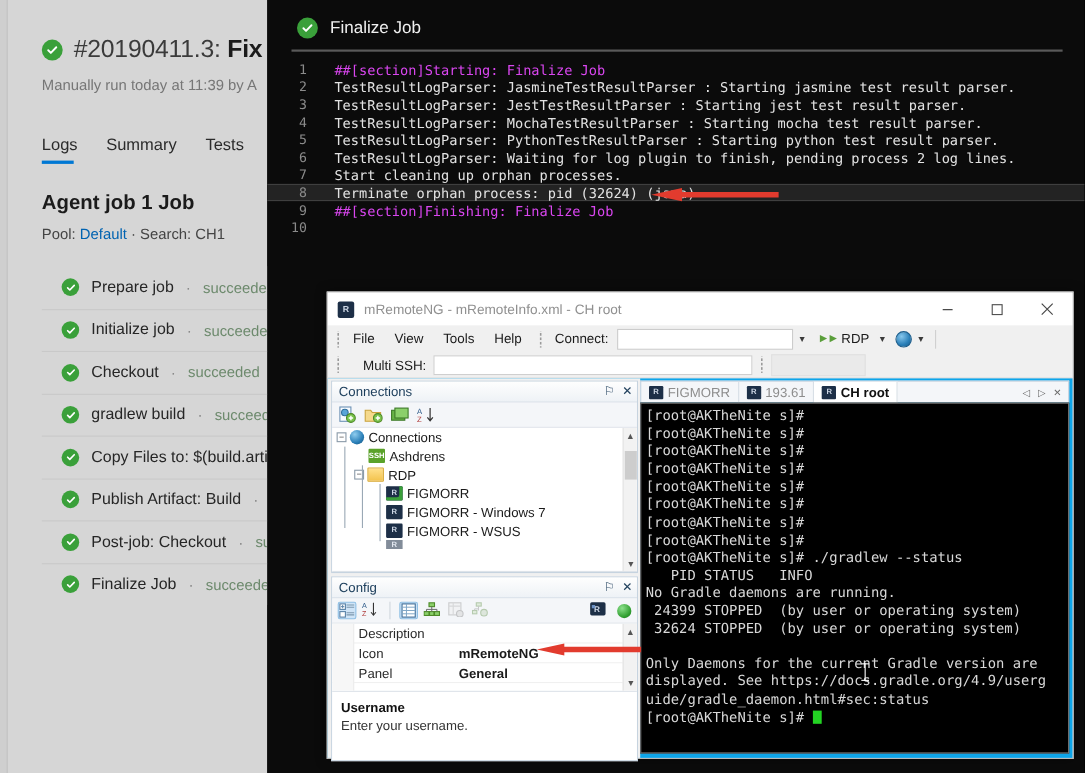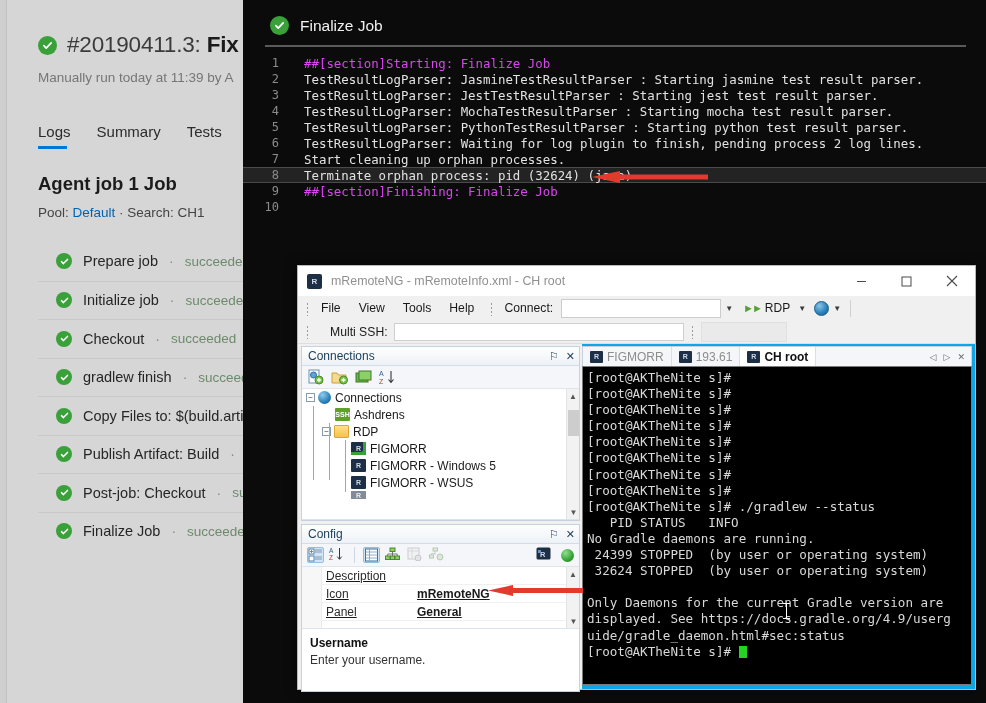--- a/index.html
+++ b/index.html
@@ -197,21 +197,21 @@
     height: 23px; display: flex; align-items: center; gap: 5px; padding: 0 5px;
     background: #f4f6f9; border-bottom: 1px solid #e0e5ea;
   }
   .cfg-sep { width: 1px; height: 16px; background: #cfd6dd; margin: 0 3px; }
   .tbi.sel { background: #cfe4f7; border: 1px solid #8fbfe4; border-radius: 2px; }
   .status-dot {
     width: 13px; height: 13px; border-radius: 50%;
     background: radial-gradient(circle at 35% 30%, #8ce08c 0%, #2f9e2f 65%, #1d6b1d 100%);
   }
 
-  .cfg-grid { background: #ffffff; height: 62px; position: relative; overflow: hidden; border-bottom: 1px solid #dde3e9; text-decoration: underline; }
+  .cfg-grid { background: #ffffff; height: 62px; position: relative; overflow: hidden; border-bottom: 1px solid #dde3e9; }
   .cfg-row { display: flex; height: 18px; align-items: center; font-size: 12px; border-bottom: 1px solid #f0f0f0; }
   .cfg-key { width: 115px; padding-left: 24px; color: #2a2a2a; white-space: nowrap; }
   .cfg-val { font-weight: 700; color: #1a1a1a; white-space: nowrap; }
   .cfg-left-col { position: absolute; left: 0; top: 0; width: 20px; height: 100%; background: #f7f7f7; border-right: 1px solid #ececec; }
 
   .cfg-desc { background: #ffffff; height: 62px; padding: 7px 8px; }
   .cfg-desc .h { font-size: 12px; font-weight: 700; color: #111; }
   .cfg-desc .p { font-size: 12px; color: #333; margin-top: 3px; }
 
   
@@ -307,21 +307,21 @@
         <span class="lbl">Checkout</span>
         <span class="dot">·</span>
         <span class="st">succeeded</span>
       </div>
       <div class="ado-step">
         <span class="check-circle sm">
             <svg width="9" height="9" viewBox="0 0 12 12">
               <path d="M2 6.2 L4.6 8.8 L10 3.2" stroke="#ffffff" stroke-width="2" fill="none" stroke-linecap="round" stroke-linejoin="round"></path>
             </svg>
           </span>
-        <span class="lbl">gradlew finish</span>
+        <span class="lbl">gradlew build</span>
         <span class="dot">·</span>
         <span class="st">succeeded</span>
       </div>
       <div class="ado-step">
         <span class="check-circle sm">
             <svg width="9" height="9" viewBox="0 0 12 12">
               <path d="M2 6.2 L4.6 8.8 L10 3.2" stroke="#ffffff" stroke-width="2" fill="none" stroke-linecap="round" stroke-linejoin="round"></path>
             </svg>
           </span>
         <span class="lbl">Copy Files to: $(build.artifacts)</span>
@@ -535,21 +535,21 @@
             <span class="texp">−</span>
             <span class="ticon folder"></span>
             <span>RDP</span>
           </div>
           <div class="tnode" style="padding-left:49px">
             <span class="ticon rdp on">R</span>
             <span>FIGMORR</span>
           </div>
           <div class="tnode" style="padding-left:49px">
             <span class="ticon rdp">R</span>
-            <span>FIGMORR - Windows 5</span>
+            <span>FIGMORR - Windows 7</span>
           </div>
           <div class="tnode" style="padding-left:49px">
             <span class="ticon rdp">R</span>
             <span>FIGMORR - WSUS</span>
           </div>
           <div class="tnode" style="padding-left:49px;opacity:0.55;height:8px;overflow:hidden">
             <span class="ticon rdp">R</span>
           </div>
 
           <div class="tree-scroll">

